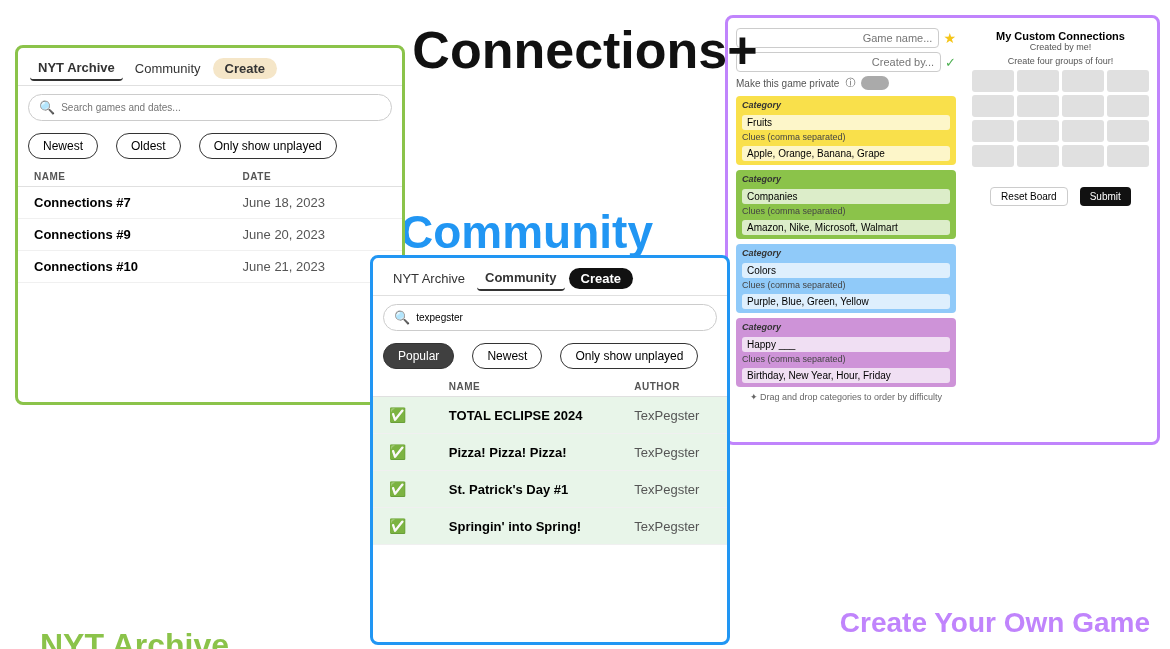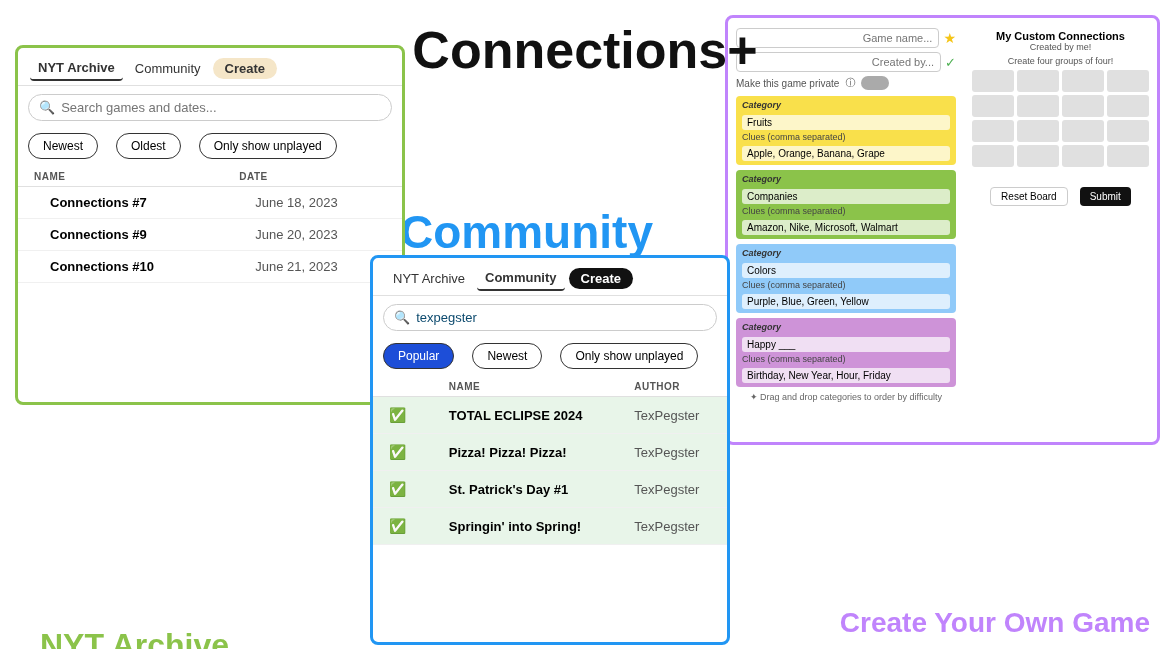--- a/index.html
+++ b/index.html
@@ -132,22 +132,22 @@
       align-items: center;
       margin: 8px 10px;
       border: 1px solid #ccc;
       border-radius: 20px;
       padding: 5px 10px;
       gap: 6px;
     }
     .search-bar input {
       border: none;
       outline: none;
-      font-size: 13px;
-      color: #0c4a6e;
+      font-size: 10px;
+      color: #000000;
       width: 100%;
       background: transparent;
     }
     .search-icon { color: #999; font-size: 13px; }
 
     
     .filter-row {
       display: flex;
       gap: 18px;
       padding: 4px 10px 8px;
@@ -155,41 +155,41 @@
     .filter-btn {
       padding: 5px 14px;
       border: 1.5px solid #333;
       border-radius: 20px;
       font-size: 12px;
       font-weight: 500;
       cursor: pointer;
       background: #fff;
     }
     .filter-btn.active {
-      background: #1d4ed8;
+      background: #404040;
       color: #fff;
     }
 
     
     .game-table {
       width: 100%;
       border-collapse: collapse;
       font-size: 12px;
     }
     .game-table th {
       text-align: left;
       padding: 4px 16px;
       font-size: 10px;
       font-weight: 700;
       color: #555;
       letter-spacing: 0.05em;
       border-bottom: 1px solid #e0e0e0;
     }
     .game-table td {
-      padding: 8px 32px;
+      padding: 8px 16px;
       border-bottom: 1px solid #f0f0f0;
       font-size: 13px;
     }
     .game-table td:first-child { font-weight: 700; }
     .game-table .date-col { color: #555; }
 
     
     .comm-table {
       width: 100%;
       border-collapse: collapse;

